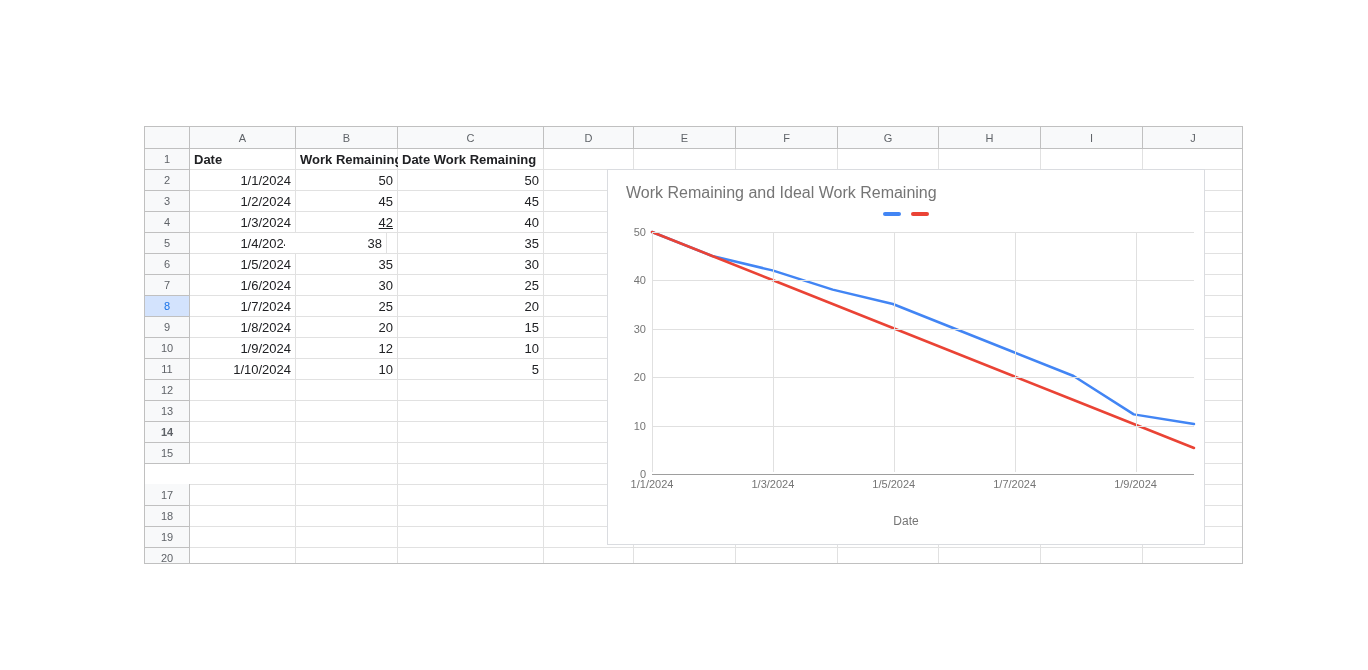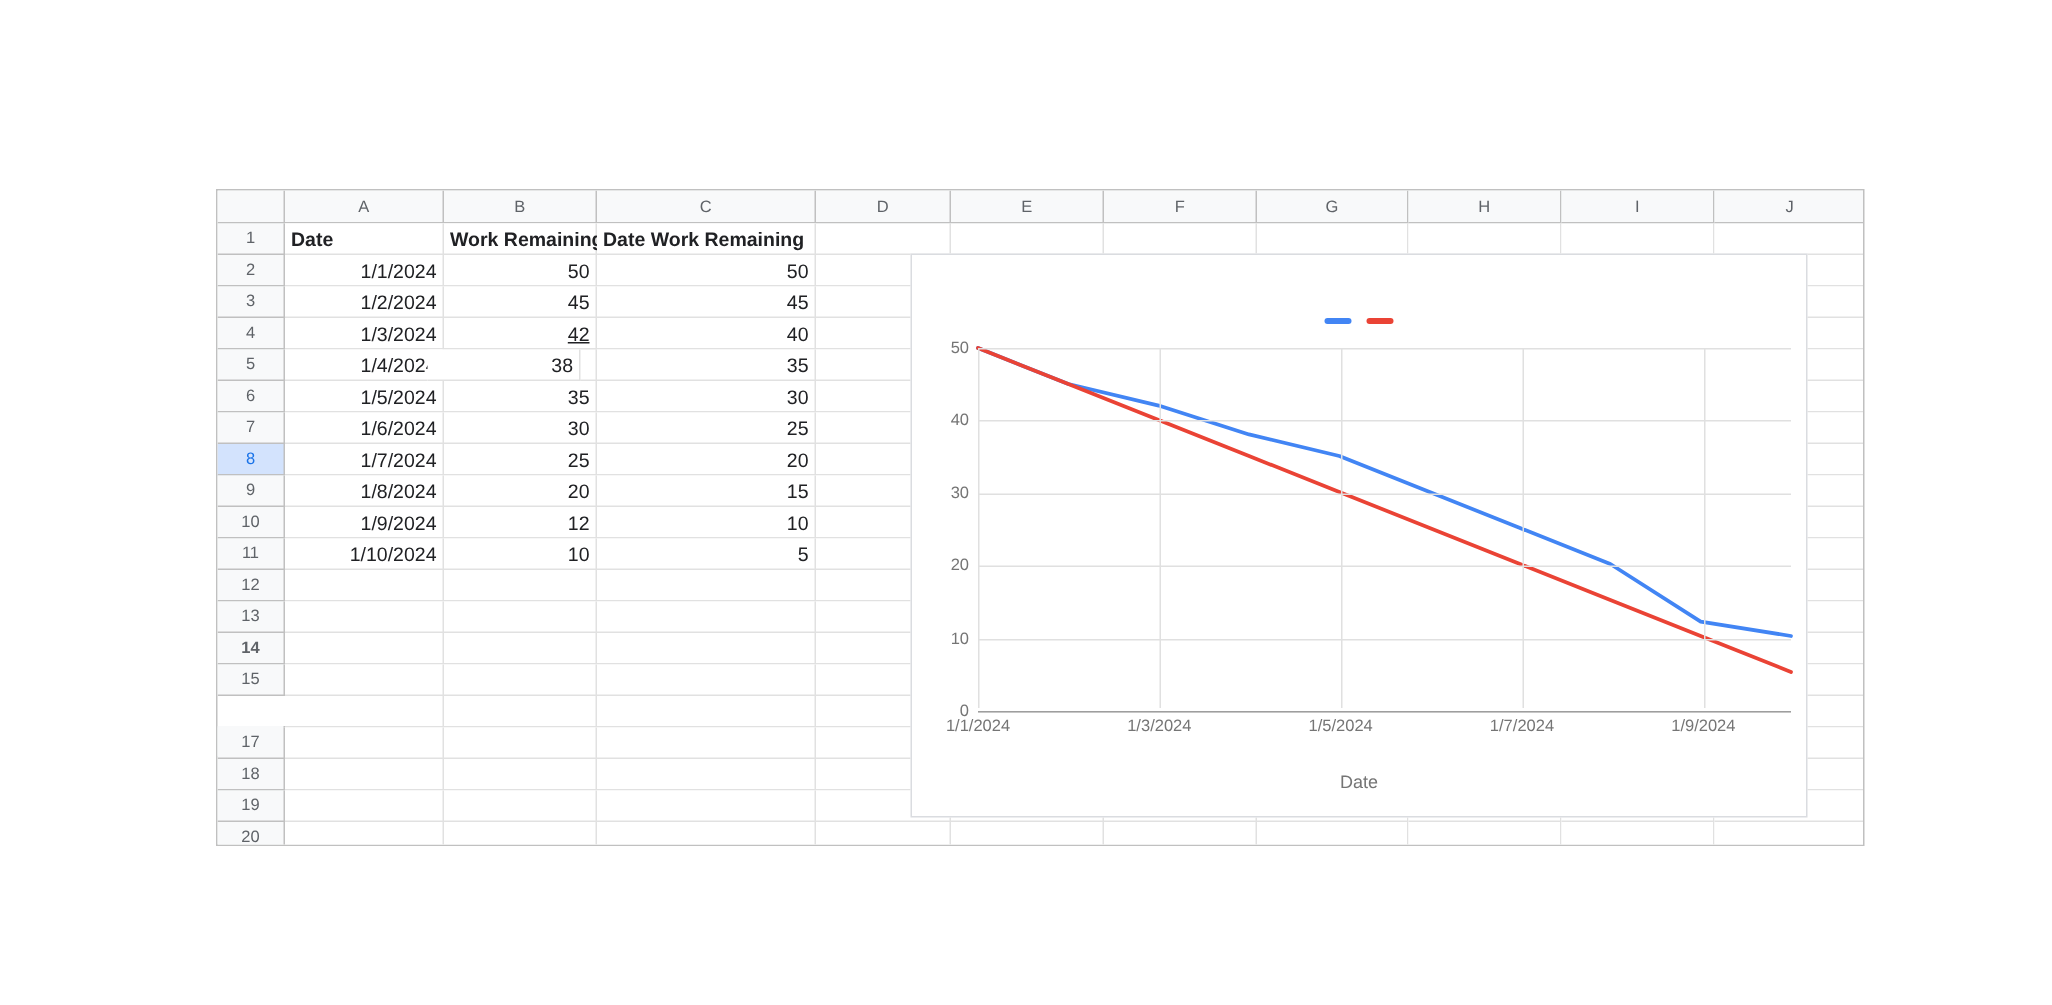--- a/index.html
+++ b/index.html
@@ -430,20 +430,21 @@
         <div class="cell right" style="left: 253px; top: 190px; width: 146px; height: 21px;">15</div>
         <div class="cell right" style="left: 45px; top: 211px; width: 106px; height: 21px;">1/9/2024</div>
         <div class="cell right" style="left: 151px; top: 211px; width: 102px; height: 21px;">12</div>
         <div class="cell right" style="left: 253px; top: 211px; width: 146px; height: 21px;">10</div>
         <div class="cell right" style="left: 45px; top: 232px; width: 106px; height: 21px;">1/10/2024</div>
         <div class="cell right" style="left: 151px; top: 232px; width: 102px; height: 21px;">10</div>
         <div class="cell right" style="left: 253px; top: 232px; width: 146px; height: 21px;">5</div>
       </div>
 
     <div class="chart-card">
+      <div class="chart-title">Work Remaining and Ideal Work Remaining</div>
       <div class="legend">
         <div class="legend-swatch" id="legend-0" style="background: rgb(66, 133, 244);"></div>
         <div class="legend-swatch" id="legend-1" style="background: rgb(234, 67, 53);"></div>
       </div>
       <div class="plot-area" id="plot-area">
         <svg class="series-svg" id="series-svg" viewBox="0 0 544 242" preserveAspectRatio="none">
             <polyline points="0,0 60.44444444444444,24.19999999999999 120.88888888888889,38.72 181.33333333333331,58.079999999999984 241.77777777777777,72.60000000000002 302.22222222222223,96.80000000000001 362.66666666666663,121 423.11111111111114,145.2 483.55555555555554,183.92000000000002 544,193.6" fill="none" stroke="#4285F4" stroke-width="2.5" stroke-linejoin="round" stroke-linecap="round"></polyline>
             <polyline points="0,0 60.44444444444444,24.19999999999999 120.88888888888889,48.39999999999998 181.33333333333331,72.60000000000002 241.77777777777777,96.80000000000001 302.22222222222223,121 362.66666666666663,145.2 423.11111111111114,169.4 483.55555555555554,193.6 544,217.8" fill="none" stroke="#EA4335" stroke-width="2.5" stroke-linejoin="round" stroke-linecap="round"></polyline>
           </svg>
       <div class="grid-line-h" style="top: 242px;"></div>

